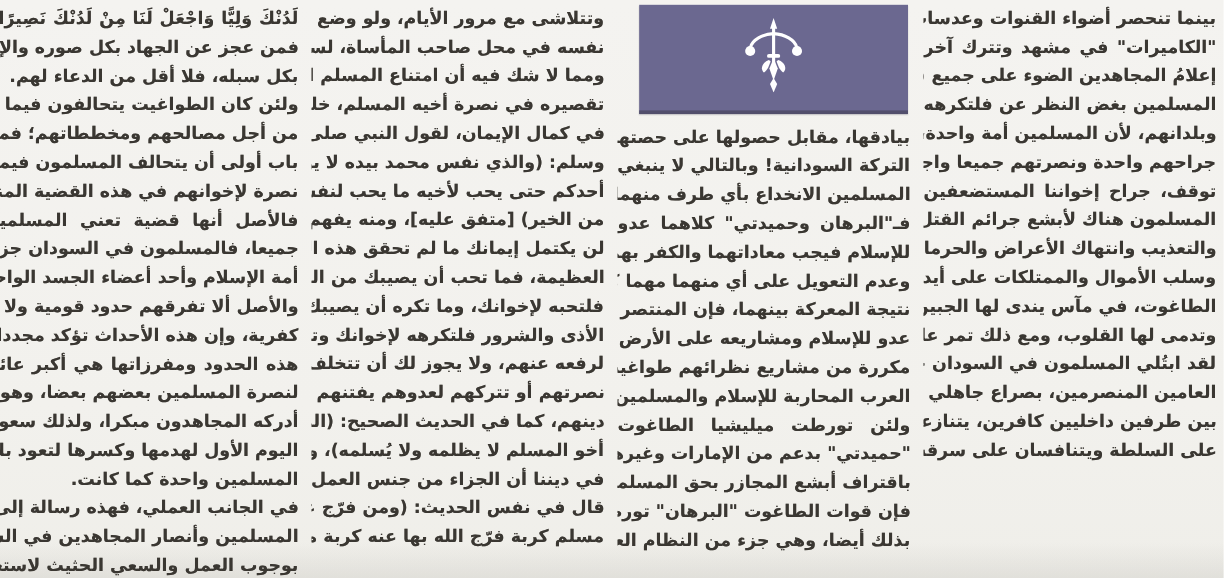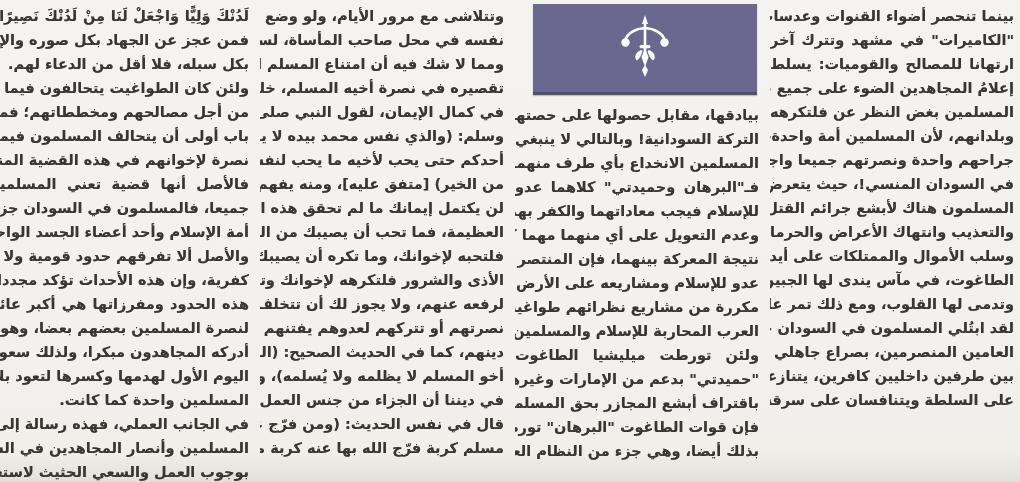--- a/index.html
+++ b/index.html
@@ -65,26 +65,25 @@
   }
 </style>
 </head>
 <body>
 
 <div class="page">
   <div class="columns">
       <div class="col">
         <div class="line">بينما تنحصر أضواء القنوات وعدسات</div>
         <div class="line">"الكاميرات" في مشهد وتترك آخر</div>
-        <div class="line">ارتهانا للمصالح والقوميات: يسلط</div>
         <div class="line">إعلامُ المجاهدين الضوء على جميع قضايا</div>
         <div class="line">المسلمين بغض النظر عن فلتكرهه</div>
         <div class="line">وبلدانهم، لأن المسلمين أمة واحدة،</div>
         <div class="line">جراحهم واحدة ونصرتهم جميعا واجبة،</div>
-        <div class="line">في السودان المنسي!، حيث يتعرض</div>
+        <div class="line">توقف، جراح إخواننا المستضعفين</div>
         <div class="line">المسلمون هناك لأبشع جرائم القتل والأسر</div>
         <div class="line">والتعذيب وانتهاك الأعراض والحرمات</div>
         <div class="line">وسلب الأموال والممتلكات على أيدي جنود</div>
         <div class="line">الطاغوت، في مآس يندى لها الجبين</div>
         <div class="line">وتدمى لها القلوب، ومع ذلك تمر على</div>
         <div class="line">لقد ابتُلي المسلمون في السودان خلال</div>
         <div class="line">العامين المنصرمين، بصراع جاهلي مرير</div>
         <div class="line">بين طرفين داخليين كافرين، يتنازعان</div>
         <div class="line">على السلطة ويتنافسان على سرقة الثروات</div>
       </div>

